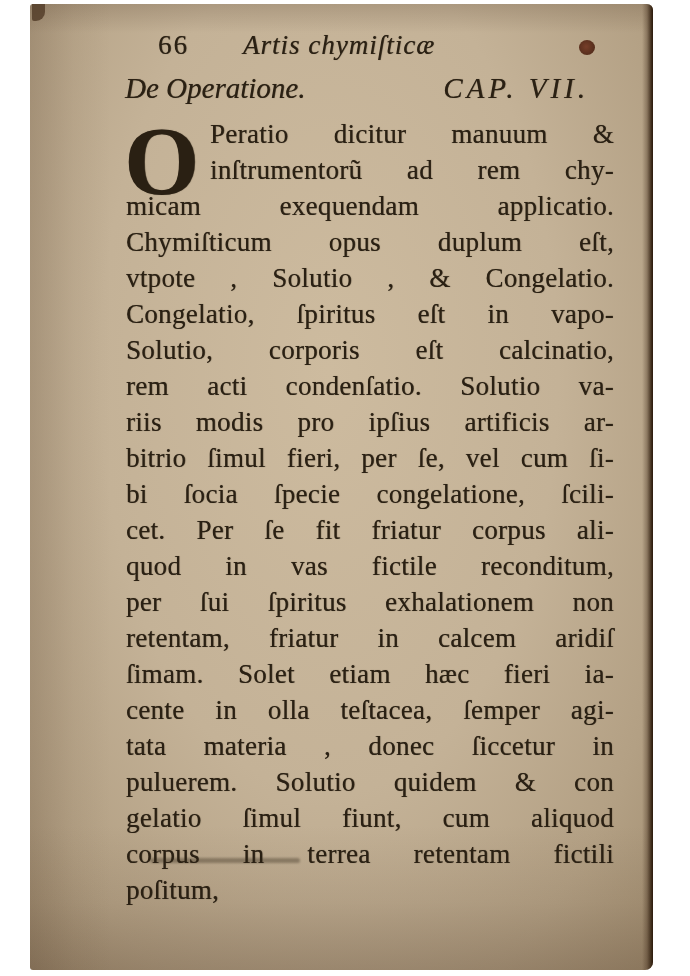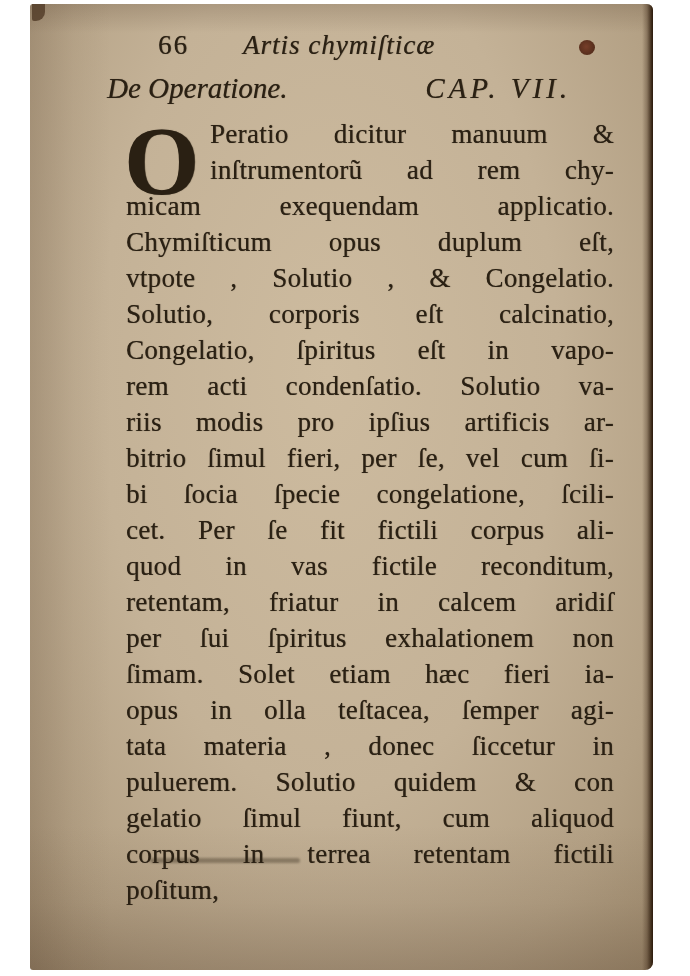--- a/index.html
+++ b/index.html
@@ -47,21 +47,21 @@
   }
   .ink{color:var(--ink,#2a2013);text-shadow:0.4px 0.4px 0.7px rgba(42,32,19,0.65);}
   .header-row{
     position:absolute;left:96px;top:26px;width:486px;
     display:flex;align-items:flex-end;
     font-size:27px;font-style:italic;
   }
   .page-number{margin-left:32px;font-style:normal;letter-spacing:2px;}
   .running-title{margin-left:54px;letter-spacing:1px;}
   .chapter-row{
-    position:absolute;left:77px;top:68px;width:486px;
+    position:absolute;left:95px;top:68px;width:486px;
     display:flex;align-items:flex-end;justify-content:space-between;
     padding-right:22px;box-sizing:border-box;
     font-size:29px;font-style:italic;
   }
   .chapter-cap{letter-spacing:4px;}
   .paragraph{
     position:absolute;left:96px;top:112px;width:488px;
     font-size:27px;line-height:36px;
     letter-spacing:0.3px;word-spacing:1.5px;
   }
@@ -99,32 +99,32 @@
   </div>
 
   <div class="paragraph ink">
     <span class="drop-cap">O</span>
 
     <div class="line indent">Peratio dicitur manuum &amp;</div>
       <div class="line indent">inſtrumentorũ ad rem chy-</div>
       <div class="line">micam exequendam applicatio.</div>
       <div class="line">Chymiſticum opus duplum eſt,</div>
       <div class="line">vtpote , Solutio , &amp; Congelatio.</div>
+      <div class="line">Congelatio, ſpiritus eſt in vapo-</div>
       <div class="line">Solutio, corporis eſt calcinatio,</div>
-      <div class="line">Congelatio, ſpiritus eſt in vapo-</div>
       <div class="line">rem acti condenſatio.  Solutio va-</div>
       <div class="line">riis modis pro ipſius artificis ar-</div>
       <div class="line">bitrio ſimul fieri, per ſe, vel cum ſi-</div>
       <div class="line">bi ſocia ſpecie congelatione, ſcili-</div>
-      <div class="line">cet.  Per ſe fit fictili corpus ali-</div>
+      <div class="line">cet.  Per ſe fit friatur corpus ali-</div>
       <div class="line">quod in vas fictile reconditum,</div>
+      <div class="line">per ſui ſpiritus exhalationem non</div>
       <div class="line">retentam, friatur in calcem aridiſ</div>
-      <div class="line">per ſui ſpiritus exhalationem non</div>
       <div class="line">ſimam.  Solet etiam hæc fieri ia-</div>
-      <div class="line">opus in olla teſtacea, ſemper agi-</div>
+      <div class="line">cente in olla teſtacea, ſemper agi-</div>
       <div class="line">tata materia , donec  ſiccetur in</div>
       <div class="line">puluerem. Solutio quidem &amp; con</div>
       <div class="line">gelatio ſimul fiunt, cum aliquod</div>
       <div class="line">corpus in terrea retentam fictili</div>
       <div class="catchword" id="catchword">poſitum,</div>
   </div>
 
   <div class="ink-blot"></div>
   <div class="smudge"></div>
 </div>

